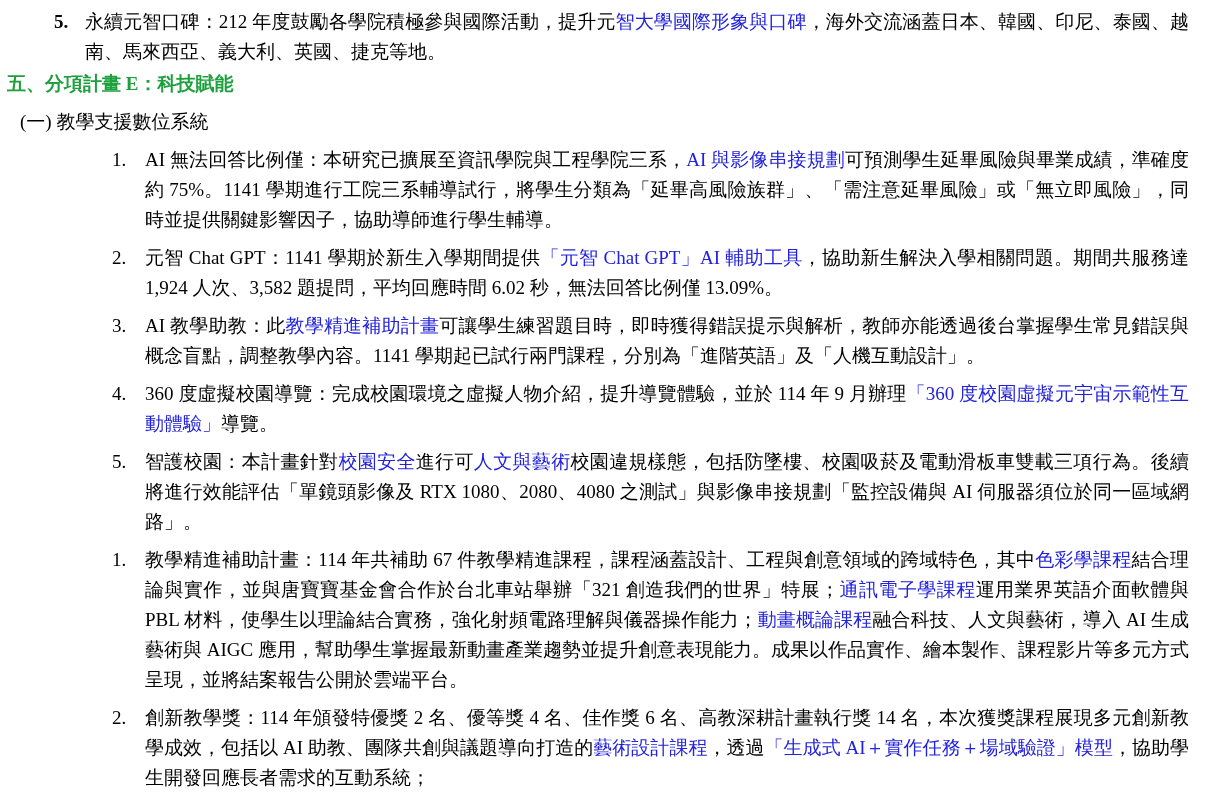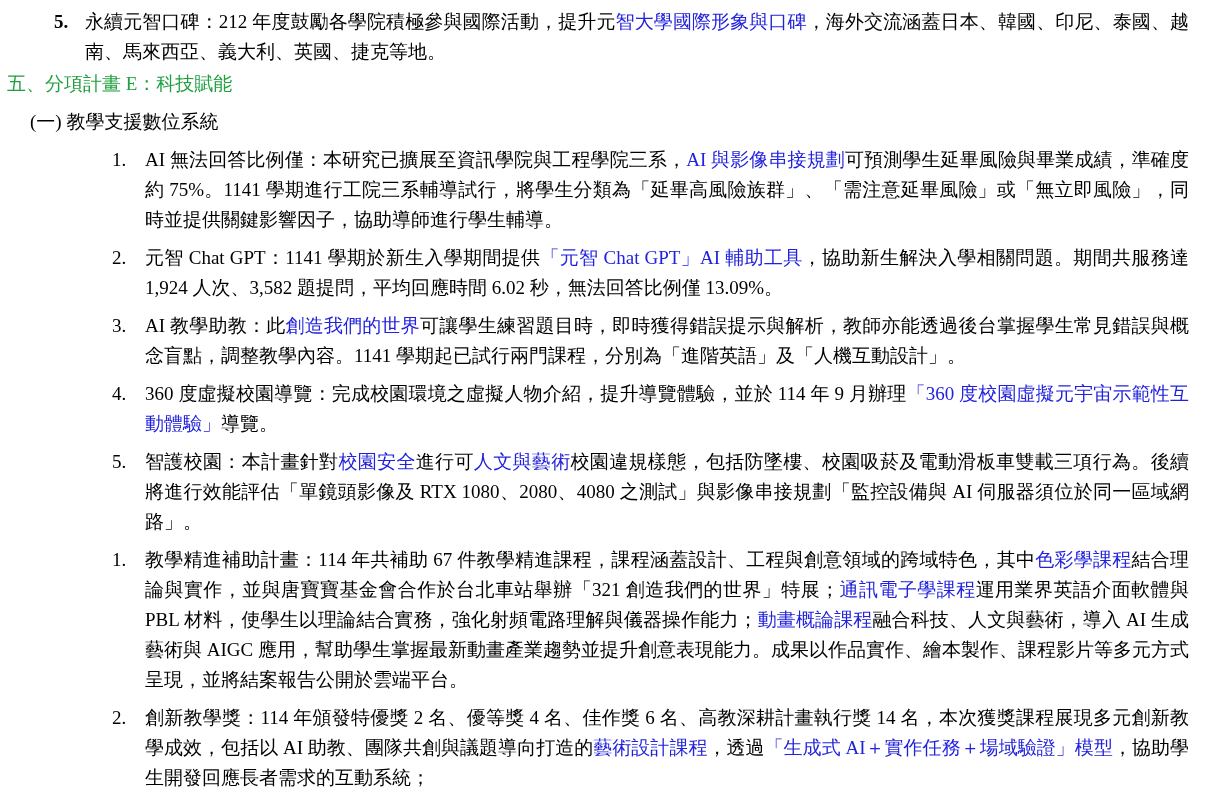--- a/index.html
+++ b/index.html
@@ -35,50 +35,50 @@
     top: 0;
   }
   
   .h2 {
     margin-left: 7px;
     font-weight: bold;
     color: var(--accent-green, #1FA03F);
   }
   
   .h3 {
-    margin-left: 30px;
+    margin-left: 20px;
   }
   
   .li2 {
     position: relative;
     padding-left: 145px;
     text-align: justify;
   }
   .li2 > .num {
     position: absolute;
     left: 112px;
     top: 0;
   }
   .bold { font-weight: bold; }
   .blue {
     color: var(--accent-blue, #2222DD);
     font-weight: normal;
   }
   .green {
     color: var(--accent-green, #1FA03F);
-    font-weight: normal;
+    font-weight: bold;
   }
 </style>
 </head>
 <body style="background: rgb(255, 255, 255); color: rgb(0, 0, 0);">
 
 <div class="doc">
     <div class="block li1"><span class="num bold">5.</span><span>永續元智口碑：212 年度鼓勵各學院積極參與國際活動，提升元</span><span class="blue">智大學國際形象與口碑</span><span>，海外交流涵蓋日本、韓國、印尼、泰國、越南、馬來西亞、義大利、英國、捷克等地。</span></div>
     <div class="block h2"><span class="green">五、分項計畫 E：科技賦能</span></div>
     <div class="block h3"><span>(一) 教學支援數位系統</span></div>
     <div class="block li2"><span class="num">1.</span><span>AI 無法回答比例僅：本研究已擴展至資訊學院與工程學院三系，</span><span class="blue">AI 與影像串接規劃</span><span>可預測學生延畢風險與畢業成績，準確度約 75%。1141 學期進行工院三系輔導試行，將學生分類為「延畢高風險族群」、「需注意延畢風險」或「無立即風險」，同時並提供關鍵影響因子，協助導師進行學生輔導。</span></div>
     <div class="block li2"><span class="num">2.</span><span>元智 Chat GPT：1141 學期於新生入學期間提供</span><span class="blue">「元智 Chat GPT」AI 輔助工具</span><span>，協助新生解決入學相關問題。期間共服務達 1,924 人次、3,582 題提問，平均回應時間 6.02 秒，無法回答比例僅 13.09%。</span></div>
-    <div class="block li2"><span class="num">3.</span><span>AI 教學助教：此</span><span class="blue">創造我們的世界</span><span>可讓學生練習題目時，即時獲得錯誤提示與解析，教師亦能透過後台掌握學生常見錯誤與概念盲點，調整教學內容。1141 學期起已試行兩門課程，分別為「進階英語」及「人機互動設計」。</span></div>
+    <div class="block li2"><span class="num">3.</span><span>AI 教學助教：此</span><span class="blue">教學精進補助計畫</span><span>可讓學生練習題目時，即時獲得錯誤提示與解析，教師亦能透過後台掌握學生常見錯誤與概念盲點，調整教學內容。1141 學期起已試行兩門課程，分別為「進階英語」及「人機互動設計」。</span></div>
     <div class="block li2"><span class="num">4.</span><span>360 度虛擬校園導覽：完成校園環境之虛擬人物介紹，提升導覽體驗，並於 114 年 9 月辦理</span><span class="blue">「360 度校園虛擬元宇宙示範性互動體驗」</span><span>導覽。</span></div>
     <div class="block li2"><span class="num">5.</span><span>智護校園：本計畫針對</span><span class="blue">校園安全</span><span>進行可</span><span class="blue">人文與藝術</span><span>校園違規樣態，包括防墜樓、校園吸菸及電動滑板車雙載三項行為。後續將進行效能評估「單鏡頭影像及 RTX 1080、2080、4080 之測試」與影像串接規劃「監控設備與 AI 伺服器須位於同一區域網路」。</span></div>
     <div class="block li2"><span class="num">1.</span><span>教學精進補助計畫：114 年共補助 67 件教學精進課程，課程涵蓋設計、工程與創意領域的跨域特色，其中</span><span class="blue">色彩學課程</span><span>結合理論與實作，並與唐寶寶基金會合作於台北車站舉辦「321 創造我們的世界」特展；</span><span class="blue">通訊電子學課程</span><span>運用業界英語介面軟體與 PBL 材料，使學生以理論結合實務，強化射頻電路理解與儀器操作能力；</span><span class="blue">動畫概論課程</span><span>融合科技、人文與藝術，導入 AI 生成藝術與 AIGC 應用，幫助學生掌握最新動畫產業趨勢並提升創意表現能力。成果以作品實作、繪本製作、課程影片等多元方式呈現，並將結案報告公開於雲端平台。</span></div>
     <div class="block li2"><span class="num">2.</span><span>創新教學獎：114 年頒發特優獎 2 名、優等獎 4 名、佳作獎 6 名、高教深耕計畫執行獎 14 名，本次獲獎課程展現多元創新教學成效，包括以 AI 助教、團隊共創與議題導向打造的</span><span class="blue">藝術設計課程</span><span>，透過</span><span class="blue">「生成式 AI＋實作任務＋場域驗證」模型</span><span>，協助學生開發回應長者需求的互動系統；</span></div>
   </div>
 
 </body></html>

